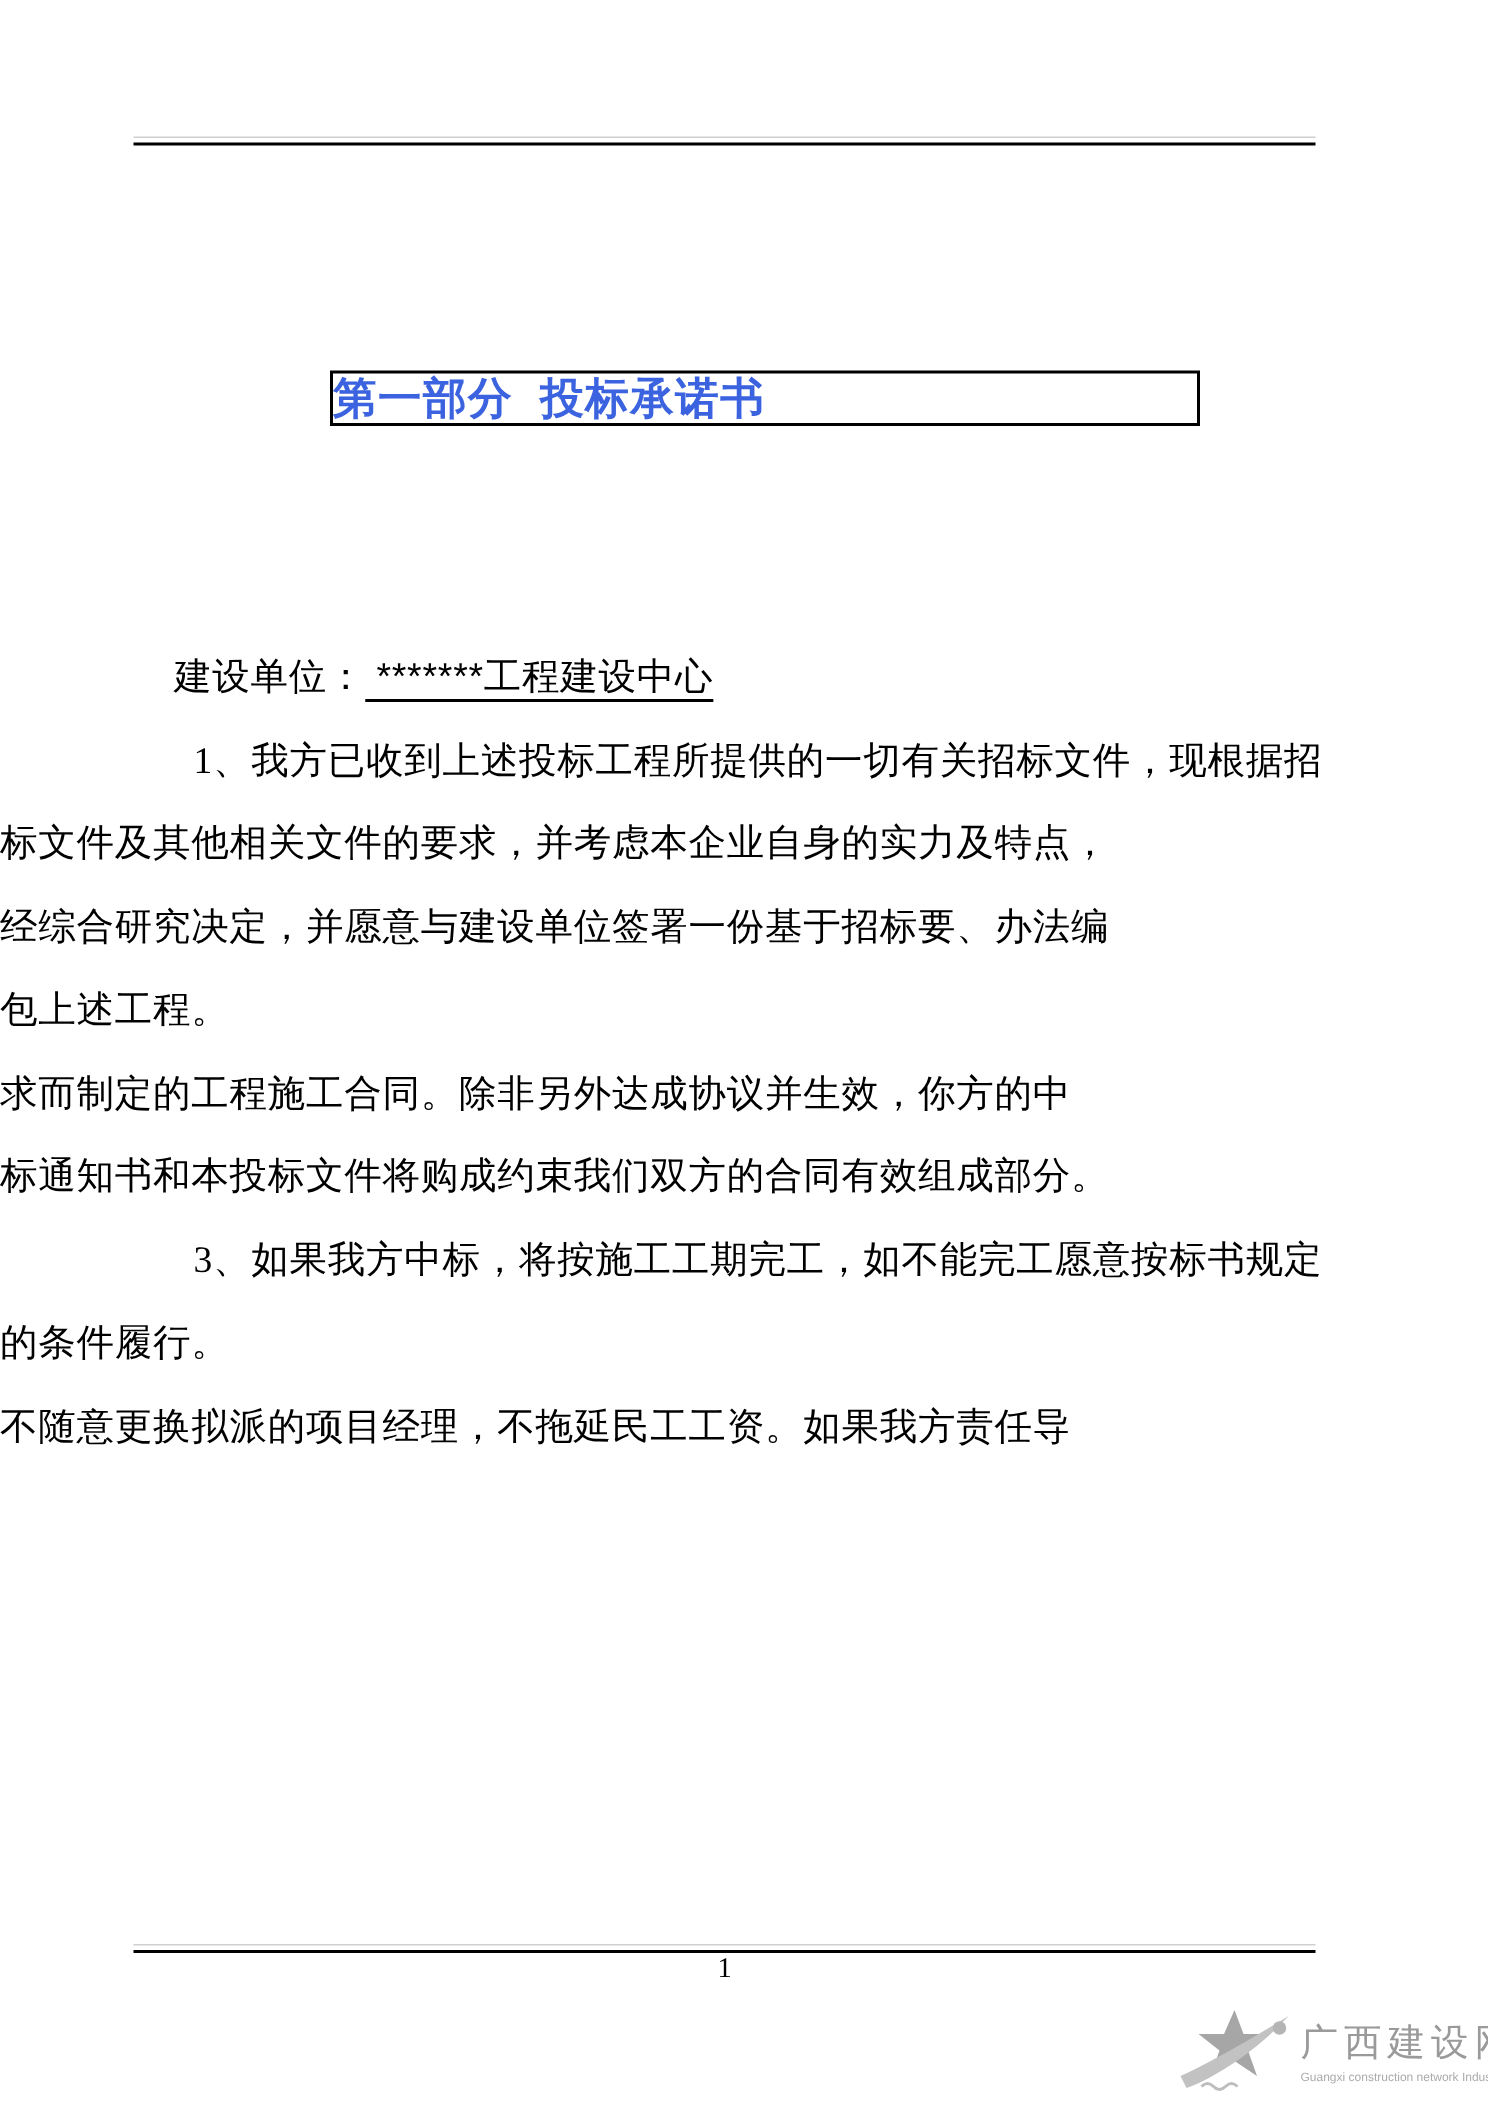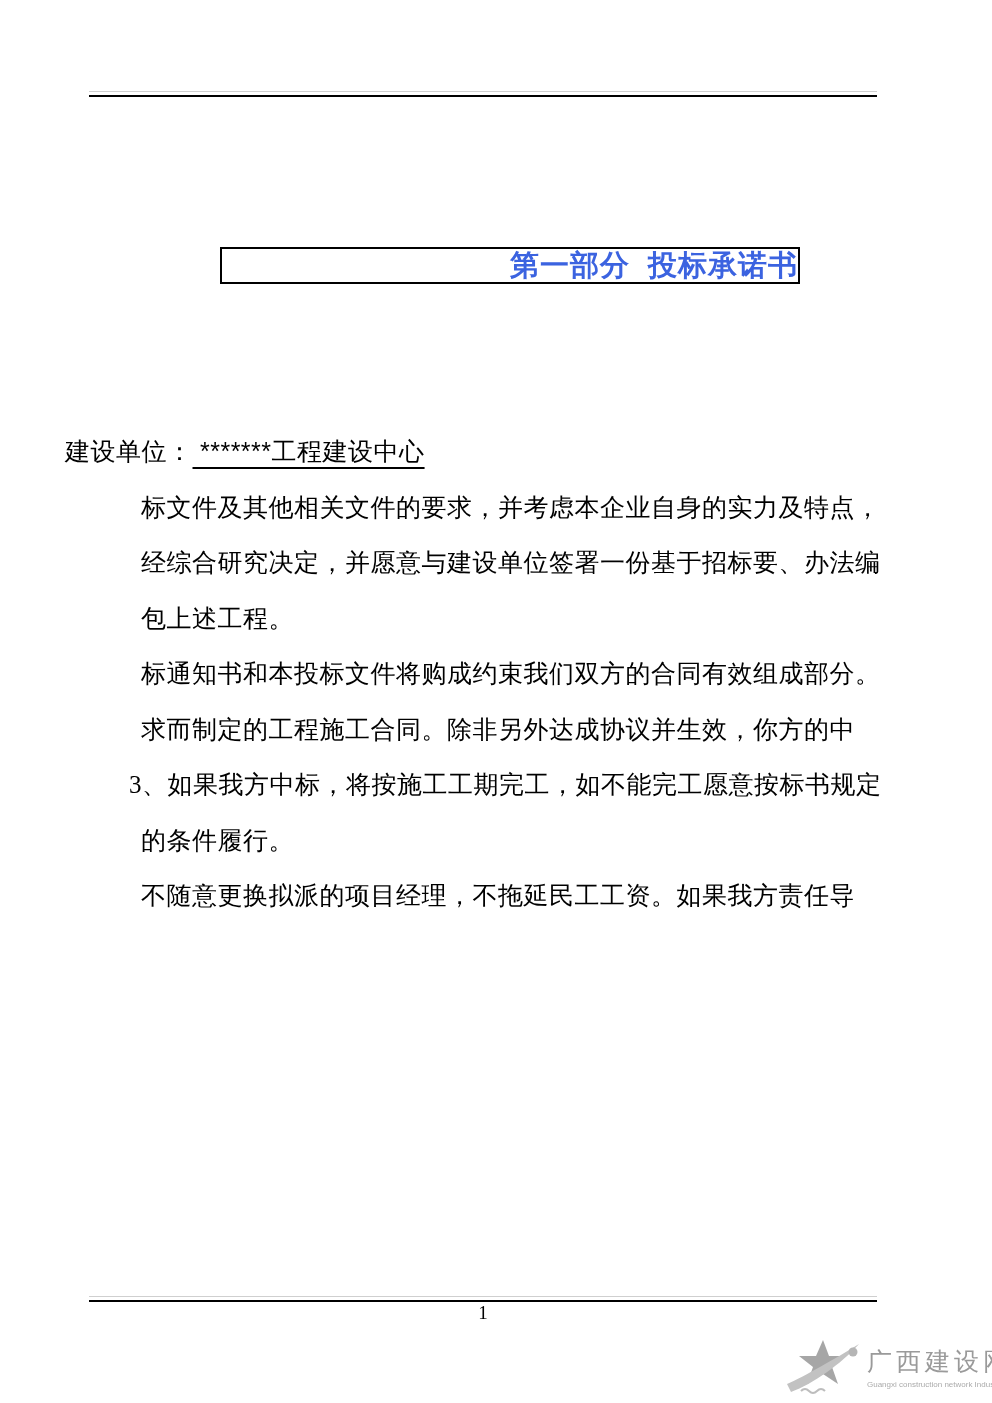--- a/index.html
+++ b/index.html
@@ -17,40 +17,40 @@
   }
   .rule::before{
     content:"";position:absolute;left:0;top:-4px;width:100%;height:1px;
     background:#cfcfcf;
   }
   .rule.top{top:95px;}
   .rule.bottom{top:1300px;}
   .title-box{
     position:absolute;left:220px;top:247px;width:580px;height:37px;
     border:2px solid #000;
-    display:flex;align-items:center;justify-content:flex-end;
+    display:flex;align-items:center;justify-content:flex-start;
     box-sizing:border-box;
   }
   .title{
     font-size:29px;font-weight:bold;
     color:var(--c-title_blue,#3b63e0);
     white-space:pre;
     letter-spacing:1px;
   }
   .body{
     position:absolute;left:0;top:424px;width:992px;
   }
   .line{
     height:55.5px;line-height:55.5px;
     font-size:25px;
     white-space:pre;
     letter-spacing:0.5px;
   }
-  .field{padding-left:65px;font-weight:500;}
-  .pline{margin-left:141px;}
+  .field{padding-left:116px;font-weight:500;}
+  .pline{}
   .pline.first{margin-left:129px;}
   .num{font-family:"Liberation Serif", serif;}
   .u{
     text-decoration:underline;
     text-decoration-thickness:2px;
     text-underline-offset:7px;
   }
   .pagenum{
     position:absolute;left:89px;top:1302px;width:788px;
     text-align:center;
@@ -83,25 +83,26 @@
 
   <div class="rule top"></div>
 
   <div class="title-box">
     <span class="title">第一部分  投标承诺书</span>
   </div>
 
   <div class="body">
     <div class="line field"><span>建设单位：</span><span class="u"> *******工程建设中心</span></div>
     <div id="paras">
+        <div class="line pline first"><span class="num">1、</span><span>我方已收到上述投标工程所提供的一切有关招标文件，现根据招</span></div>
         <div class="line pline"><span>标文件及其他相关文件的要求，并考虑本企业自身的实力及特点，</span></div>
         <div class="line pline"><span>经综合研究决定，并愿意与建设单位签署一份基于招标要、办法编</span></div>
         <div class="line pline"><span>包上述工程。</span></div>
+        <div class="line pline"><span>求而制定的工程施工合同。除非另外达成协议并生效，你方的中</span></div>
         <div class="line pline"><span>标通知书和本投标文件将购成约束我们双方的合同有效组成部分。</span></div>
-        <div class="line pline"><span>求而制定的工程施工合同。除非另外达成协议并生效，你方的中</span></div>
         <div class="line pline first"><span class="num">3、</span><span>如果我方中标，将按施工工期完工，如不能完工愿意按标书规定</span></div>
         <div class="line pline"><span>的条件履行。</span></div>
         <div class="line pline"><span>不随意更换拟派的项目经理，不拖延民工工资。如果我方责任导</span></div>
       </div>
   </div>
 
   <div class="rule bottom"></div>
   <div class="pagenum">1</div>
 
   <div class="logo">

